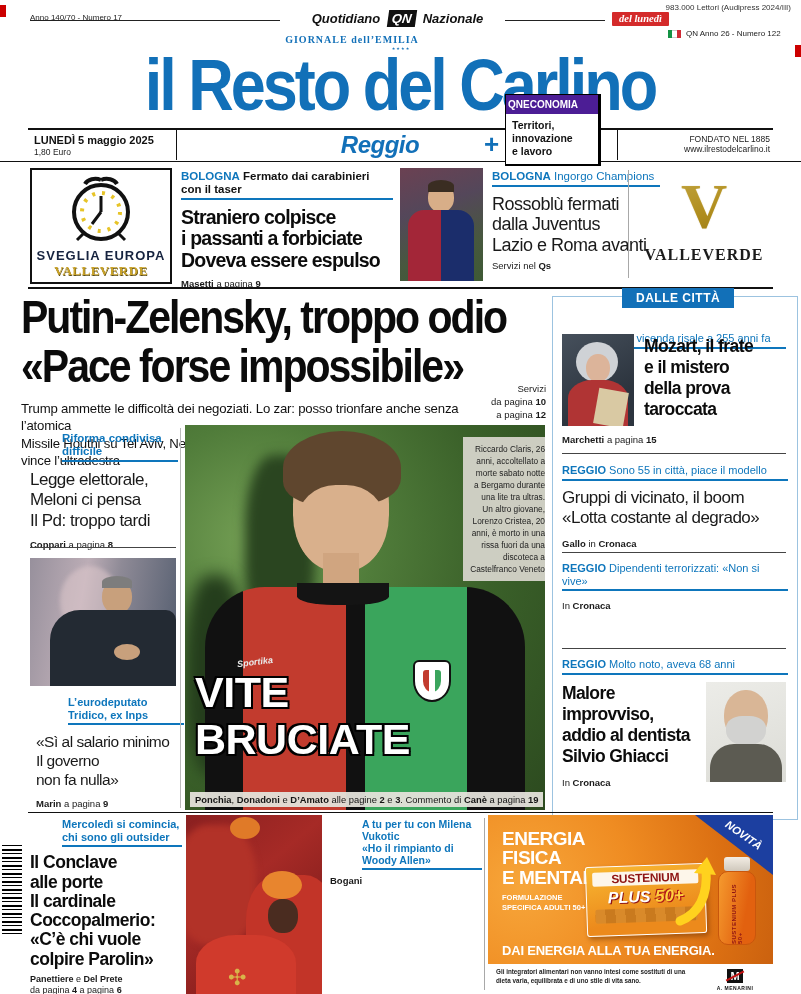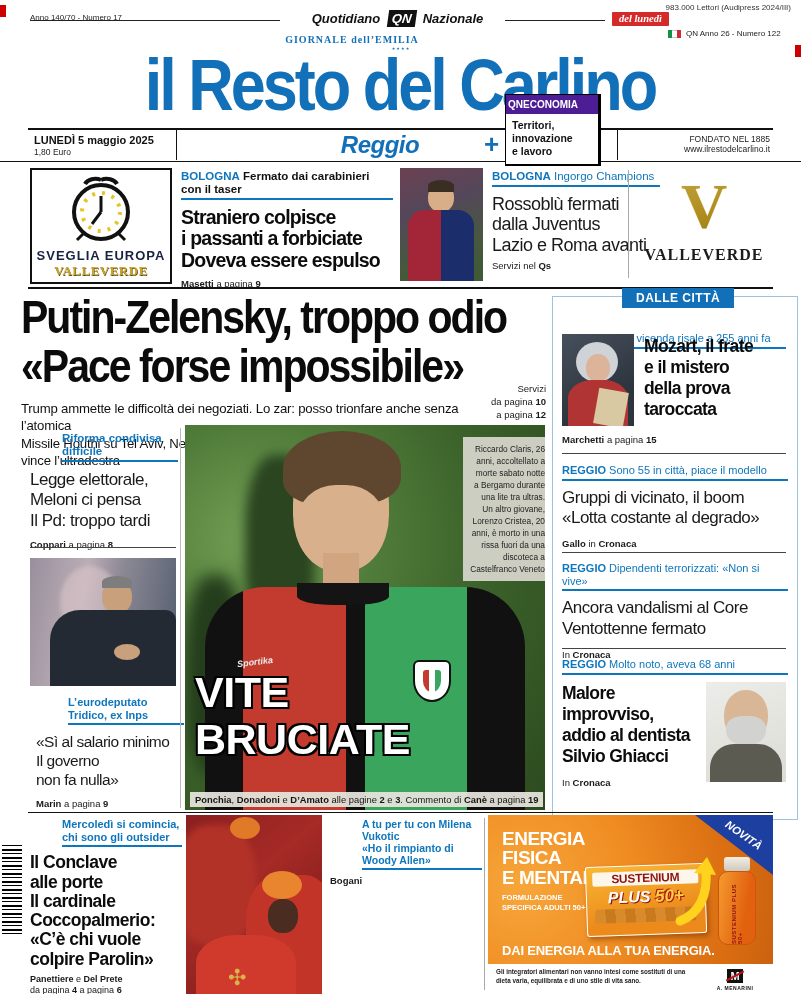--- a/index.html
+++ b/index.html
@@ -250,22 +250,20 @@
       <b>Cronaca</b>
     </div>
   </div>
   <div class="abs hthin" style="top:552px;left:562px;width:224px;"></div>
 
   <div class="abs" style="top:562px;left:562px;width:226px;">
     <div class="kickwrap" style="font-size:11px;">
       <span class="ktag">REGGIO</span>
       <span class="kblue">Dipendenti terrorizzati: «Non si vive»</span>
     </div>
-    <div class="hlr pre" style="font-size:17px;margin-top:7px;line-height:1.22;">Ancora vandalismi al Core
-Ventottenne fermato</div>
     <div class="by" style="margin-top:9px;">
       <b></b>
       <span>In</span>
       <b>Cronaca</b>
     </div>
   </div>
   <div class="abs hthin" style="top:648px;left:562px;width:224px;"></div>
 
   <div class="abs" style="top:658px;left:562px;width:226px;">
     <div class="kickwrap" style="font-size:11px;">

